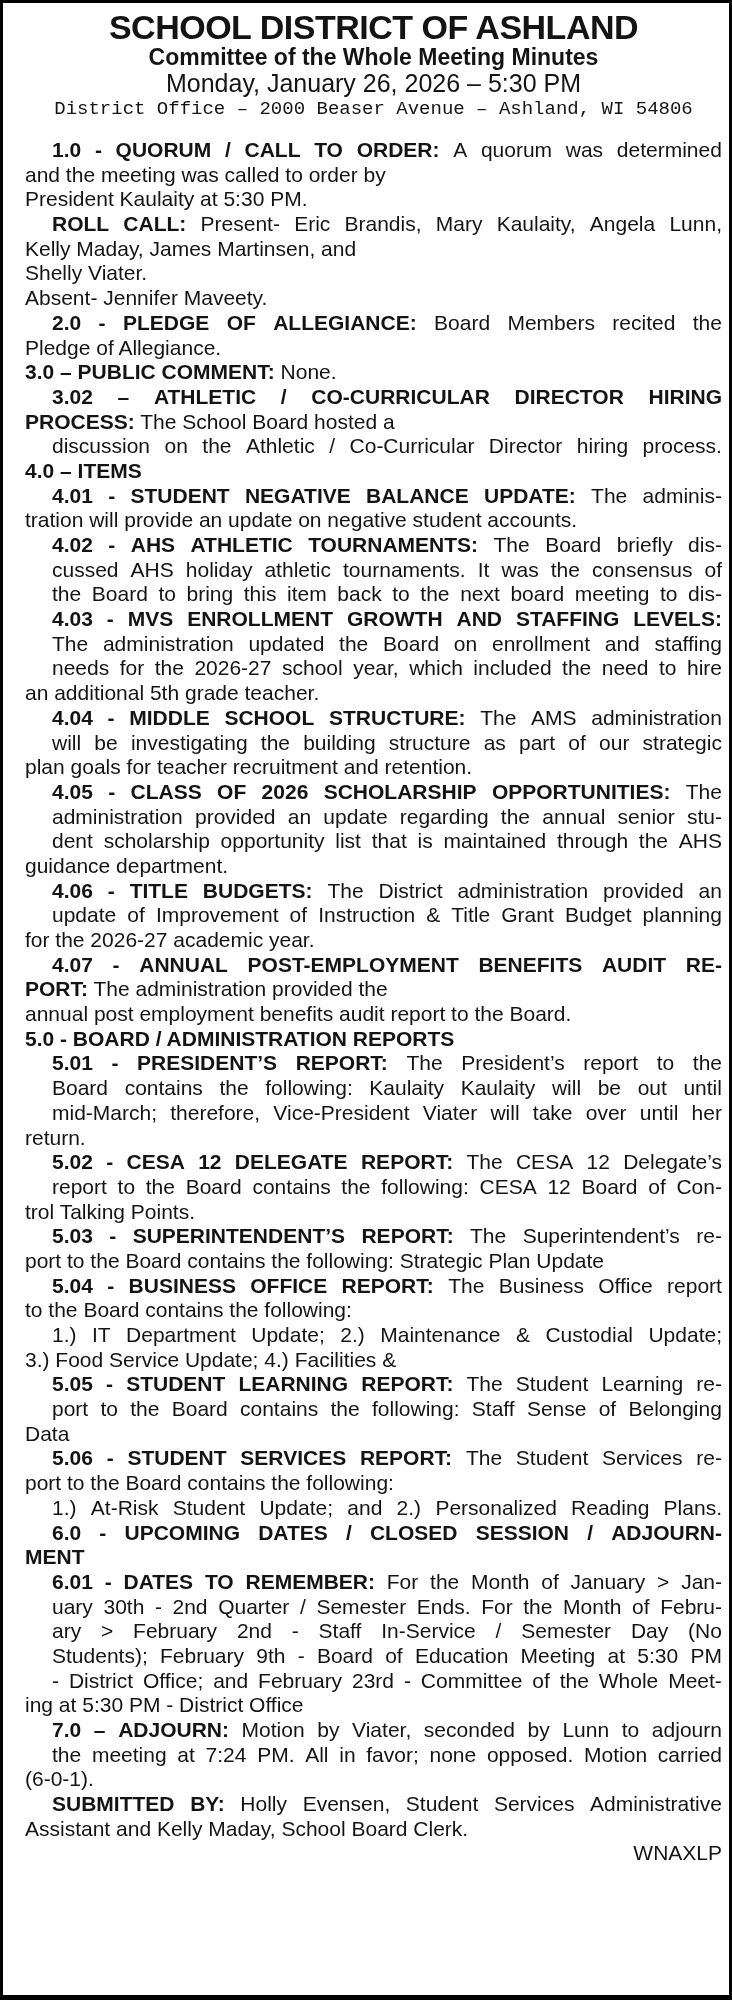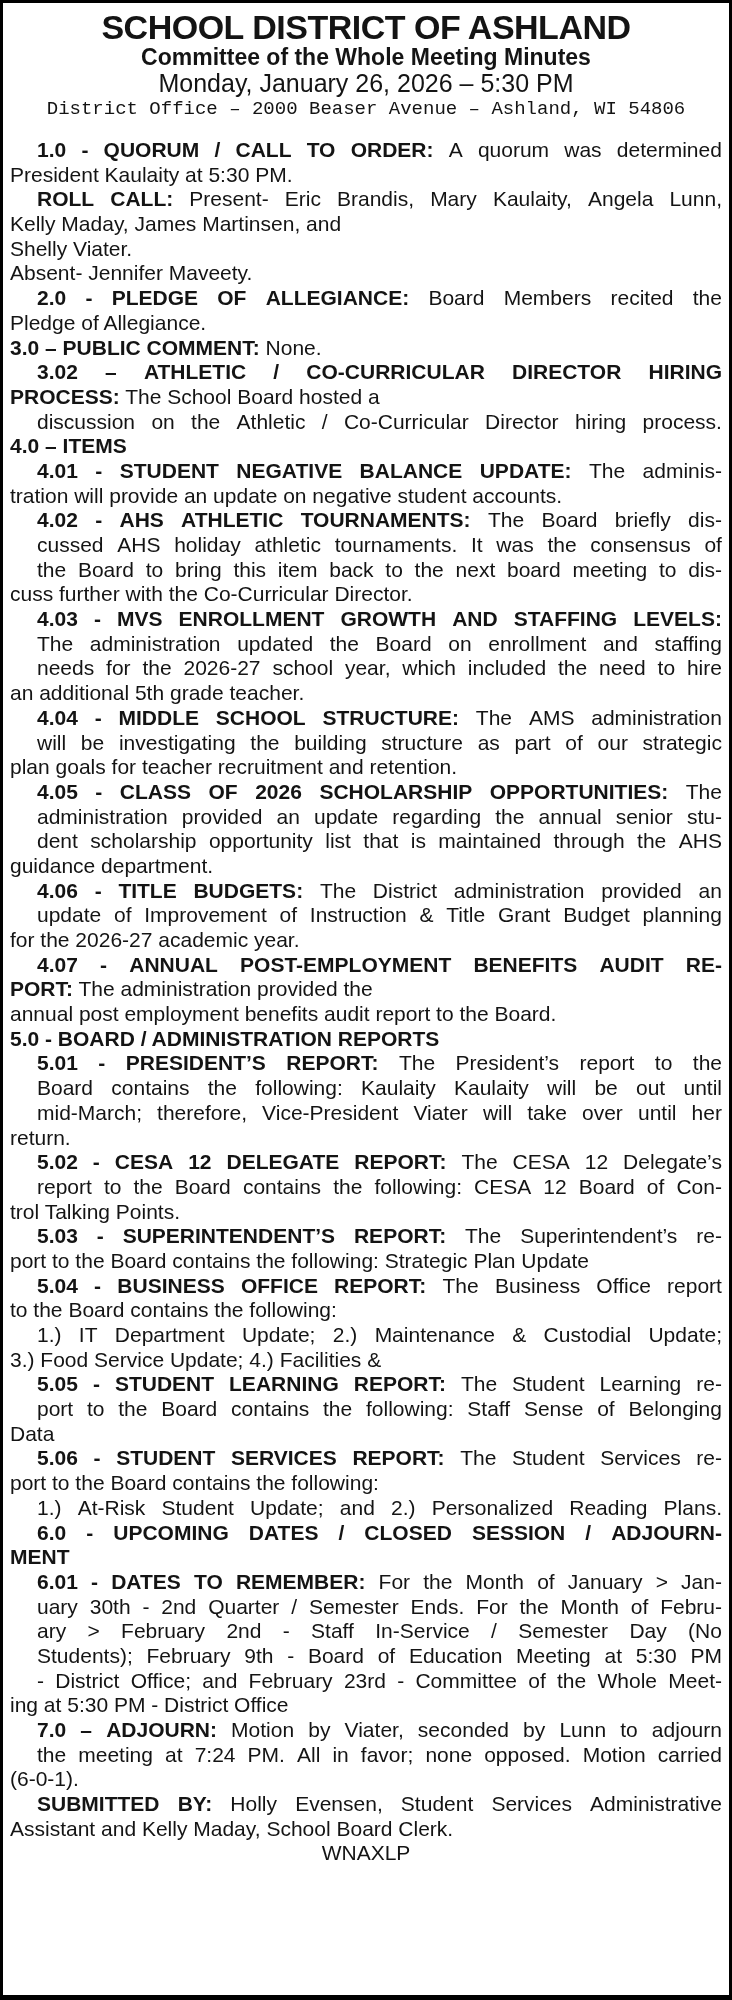--- a/index.html
+++ b/index.html
@@ -3,37 +3,37 @@
 <meta charset="utf-8">
 <style>
   html,body{margin:0;padding:0;background:#ffffff;}
   .page{
     position:relative;
     width:732px;height:2000px;
     box-sizing:border-box;
     background:#ffffff;
     border:3px solid #000000;
     border-bottom-width:5px;
-    padding:6px 7px 0 7px;
+    padding:6px 7px 0 22px;
     font-family:"Liberation Sans","DejaVu Sans",sans-serif;
     color:#141414;
     overflow:hidden;
   }
   .header{text-align:center;margin-bottom:16px;}
   .title{
     font-size:34px;font-weight:bold;line-height:36px;
     letter-spacing:-0.5px;white-space:nowrap;
   }
   .subtitle{font-size:23px;font-weight:bold;line-height:25px;}
   .dateline{font-size:25px;line-height:26px;}
   .locline{font-size:19px;line-height:26px;font-family:Liberation Mono, monospace;}
   .minutes{font-size:21px;line-height:24.7px;}
   .line{height:24.7px;overflow:visible;white-space:nowrap;}
   .line.j{display:flex;justify-content:space-between;white-space:normal;margin-left:27px;}
-  .line.r{text-align:center;}
+  .line.r{text-align:right;}
   .b{font-weight:bold;}
 </style>
 </head>
 <body>
 
 <div class="page">
   <div class="header">
     <div class="title">SCHOOL DISTRICT OF ASHLAND</div>
     <div class="subtitle">Committee of the Whole Meeting Minutes</div>
     <div class="dateline">Monday, January 26, 2026 – 5:30 PM</div>
@@ -46,20 +46,21 @@
         <span class="b">QUORUM</span>
         <span class="b">/</span>
         <span class="b">CALL</span>
         <span class="b">TO</span>
         <span class="b">ORDER:</span>
         <span>A</span>
         <span>quorum</span>
         <span>was</span>
         <span>determined</span>
       </div>
+      <div class="line l"><span>and the meeting was called to order by</span></div>
       <div class="line l"><span>President Kaulaity at 5:30 PM.</span></div>
       <div class="line j">
         <span class="b">ROLL</span>
         <span class="b">CALL:</span>
         <span>Present-</span>
         <span>Eric</span>
         <span>Brandis,</span>
         <span>Mary</span>
         <span>Kaulaity,</span>
         <span>Angela</span>
@@ -146,21 +147,20 @@
         <span>item</span>
         <span>back</span>
         <span>to</span>
         <span>the</span>
         <span>next</span>
         <span>board</span>
         <span>meeting</span>
         <span>to</span>
         <span>dis-</span>
       </div>
-      <div class="line l"><span>cuss further with the Co-Curricular Director.</span></div>
       <div class="line j">
         <span class="b">4.03</span>
         <span class="b">-</span>
         <span class="b">MVS</span>
         <span class="b">ENROLLMENT</span>
         <span class="b">GROWTH</span>
         <span class="b">AND</span>
         <span class="b">STAFFING</span>
         <span class="b">LEVELS:</span>
       </div>

